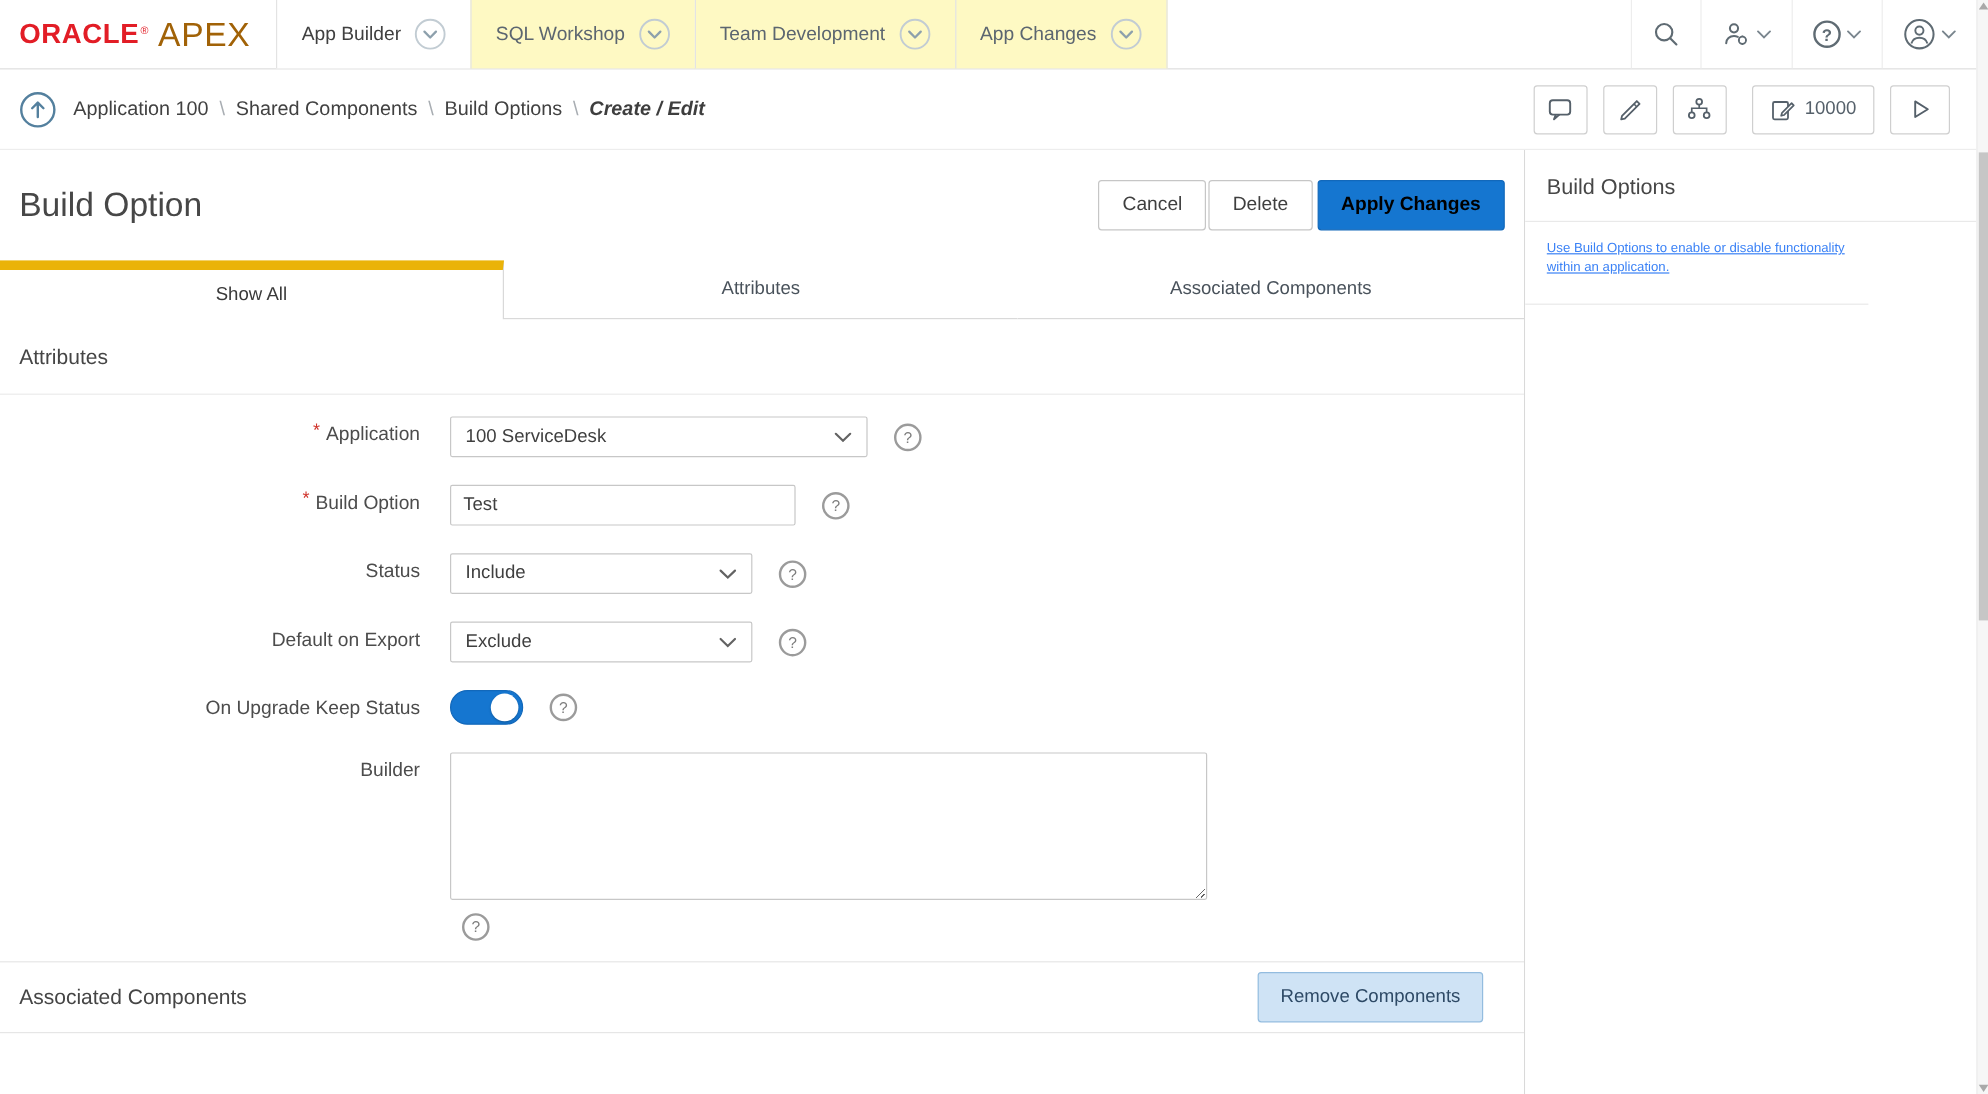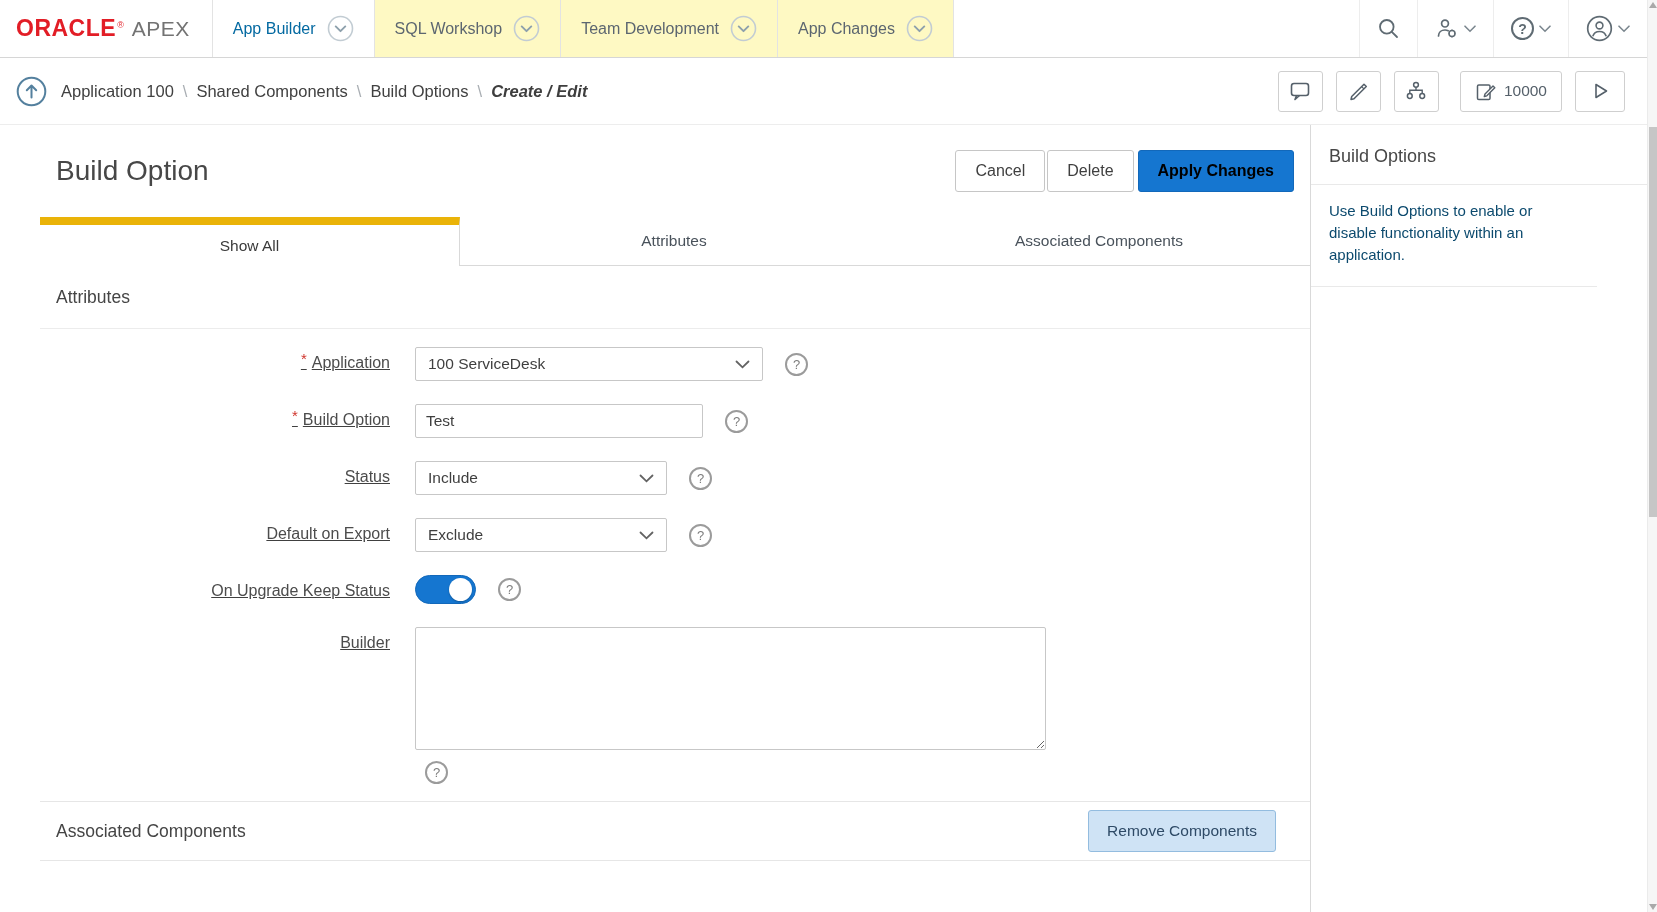--- a/index.html
+++ b/index.html
@@ -11,29 +11,29 @@
   }
 
   
   .topnav {
     width:1647px; height:58px; display:flex; align-items:stretch;
     border-bottom:1px solid #d6d6d6; background:#fff;
   }
   .logo { display:flex; align-items:center; padding:0 22px 0 16px; cursor:pointer; }
   .logo .oracle { color:#e21d26; font-weight:bold; font-size:23px; letter-spacing:.5px; }
   .logo .reg { color:#e21d26; font-size:9px; margin:-8px 2px 0 1px; }
-  .logo .apex { color:#737373; font-size:21px; margin-left:6px; letter-spacing:.5px; }
+  .logo .apex { color:#a16207; font-size:28px; margin-left:6px; letter-spacing:.5px; }
   .nav-tabs { display:flex; align-items:stretch; }
   .nav-tab {
     display:flex; align-items:center; gap:11px; padding:0 20px;
     border-left:1px solid #e3e3e3; color:#5c6670; font-size:16px;
     background:#fef9c3; cursor:pointer; white-space:nowrap;
   }
   .nav-tab:last-child { border-right:1px solid #e3e3e3; }
-  .nav-tab.active { background:#fff; color:#0369a1; }
+  .nav-tab.active { background:#fff; color:#404040; }
   .chev-circle { display:flex; align-items:center; }
   .nav-right { margin-left:auto; display:flex; align-items:stretch; }
   .nav-icon-btn {
     display:flex; align-items:center; justify-content:center; gap:5px;
     border-left:1px solid #ededed; color:#5f6b73; cursor:pointer; padding:0 17px;
   }
   .qcircle {
     width:23px; height:23px; border:2px solid #5f6b73; border-radius:50%;
     display:flex; align-items:center; justify-content:center;
     font-size:14px; color:#5f6b73; font-weight:bold;
@@ -52,21 +52,21 @@
   .bc-actions { margin-left:auto; display:flex; align-items:center; gap:13px; padding-right:6px; }
   .tool-btn {
     height:41px; min-width:45px; border:1px solid #cfcfcf; border-radius:3px;
     background:#fff; display:flex; align-items:center; justify-content:center;
     gap:8px; color:#55606a; padding:0 10px; font-size:15.5px; cursor:pointer;
   }
   .tool-btn.wide { padding:0 14px; }
   .tool-btn.gap-left { margin-left:8px; }
 
   
-  .content { display:flex; width:1647px; height:787px; align-items:stretch;padding-left:40px; }
+  .content { display:flex; width:1647px; height:787px; align-items:stretch; }
   .main { width:1271px; border-right:1px solid #d9d9d9; display:flex; flex-direction:column; }
 
   .page-head { display:flex; align-items:center; height:92px; padding:0 16px; }
   .page-title { font-size:28px; color:#474747; font-weight:400; }
   .page-actions { margin-left:auto; display:flex; gap:2px; }
   .btn {
     height:42px; padding:0 19px; border:1px solid #c6c6c6; border-radius:3px;
     background:#fff; color:#3f3f3f; font-size:16px; cursor:pointer;
     font-family:"Liberation Sans", sans-serif;
   }
@@ -89,21 +89,21 @@
     border-bottom:1px solid #ececec; font-size:17.5px; color:#454545;
   }
 
   
   .form { padding-top:18px; }
   .frow { display:flex; margin-bottom:23px; }
   .flabel {
     width:350px; text-align:right; padding-right:0; padding-top:7px;
     font-size:16px; color:#4c4c4c; white-space:nowrap;
   }
-  .flabel-wrap { width:350px; display:flex; justify-content:flex-start;text-decoration:underline; }
+  .flabel-wrap { width:350px; display:flex; justify-content:flex-start; }
   .req { color:#d0342c; margin-right:5px; font-size:15px; position:relative; top:-4px; }
   .fctrl { display:flex; align-items:center; gap:22px; margin-left:25px;justify-content:space-between; }
   .fctrl.top { align-items:flex-start; }
   .select {
     height:34px; border:1px solid #c7c7c7; border-radius:2px; background:#fff;
     display:flex; align-items:center; justify-content:space-between;
     padding:0 12px; font-size:15.5px; color:#3f3f3f; cursor:pointer;
   }
   .w-lg { width:348px; } .w-sm { width:252px; }
   .text-input {
@@ -144,22 +144,22 @@
     font-family:"Liberation Sans", sans-serif;
   }
 
   
   .sidebar { flex:1; background:#fff; }
   .sb-title {
     padding:21px 18px 17px; font-size:18px; color:#474747;
     border-bottom:1px solid #e9e9e9;
   }
   .sb-text {
-    padding:15px 18px 21px; font-size:15px; color:#0c4a6e; line-height:1.45;
-    border-bottom:1px solid #e9e9e9; width:286px;
+    padding:15px 18px 21px; font-size:11px; color:#3b82f6; line-height:1.45;
+    border-bottom:1px solid #e9e9e9; width:286px;text-decoration:underline;
   }
 
   
   .scrollbar {
     position:absolute; top:0; right:0; width:10px; height:912px;
     background:#f6f6f6; border-left:1px solid #ebebeb;
   }
   .sb-arrow { position:absolute; left:1px; width:8px; height:10px; }
   .sb-arrow.up { top:2px; border-left:4px solid transparent; border-right:4px solid transparent; border-bottom:6px solid #a9a9a9; height:0; width:0; }
   .sb-arrow.down { bottom:2px; border-left:4px solid transparent; border-right:4px solid transparent; border-top:6px solid #a9a9a9; height:0; width:0; }

